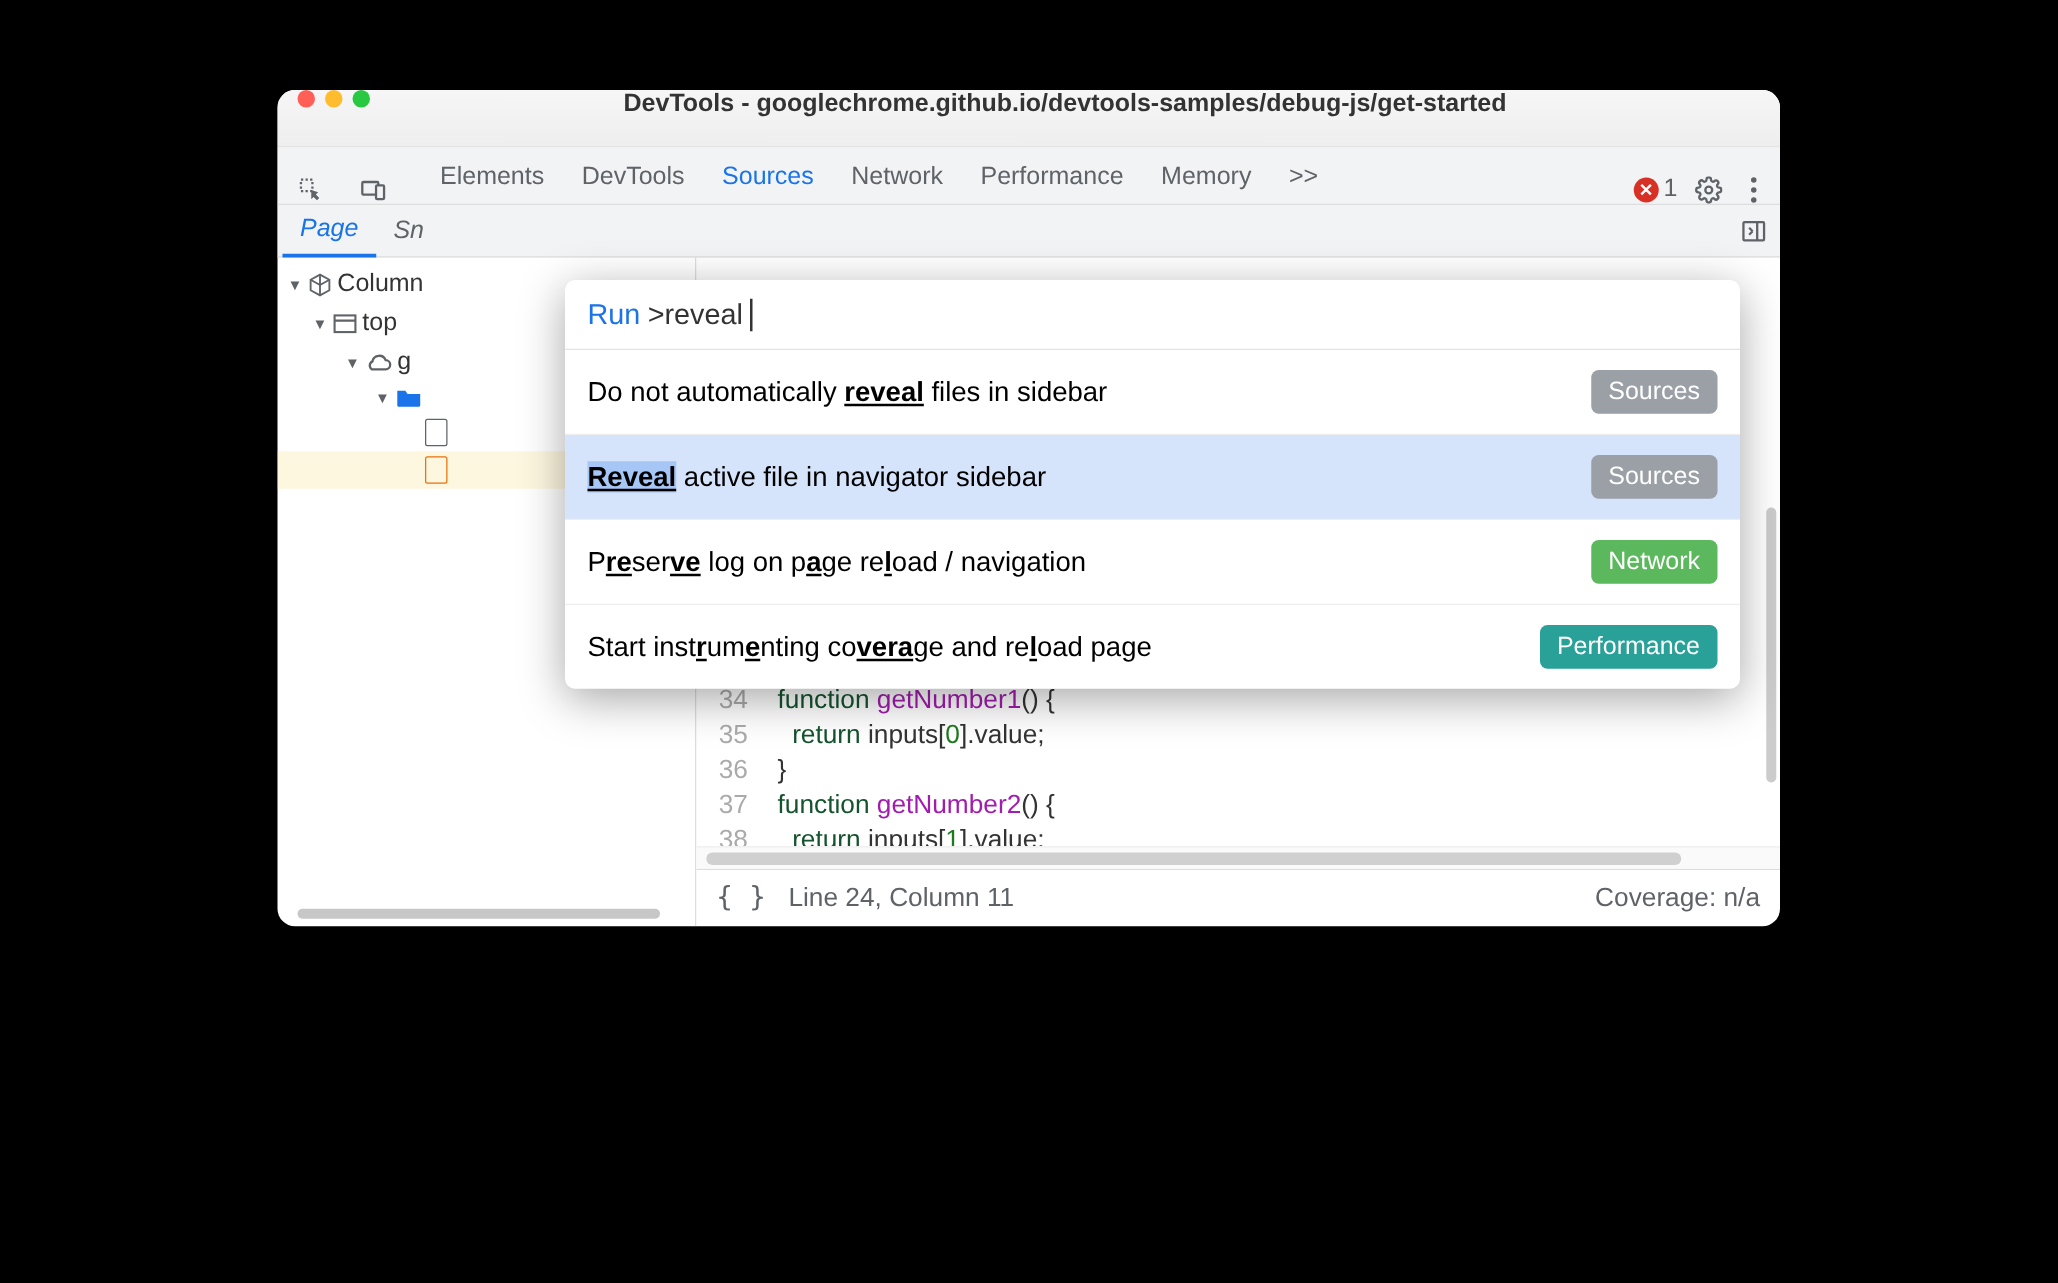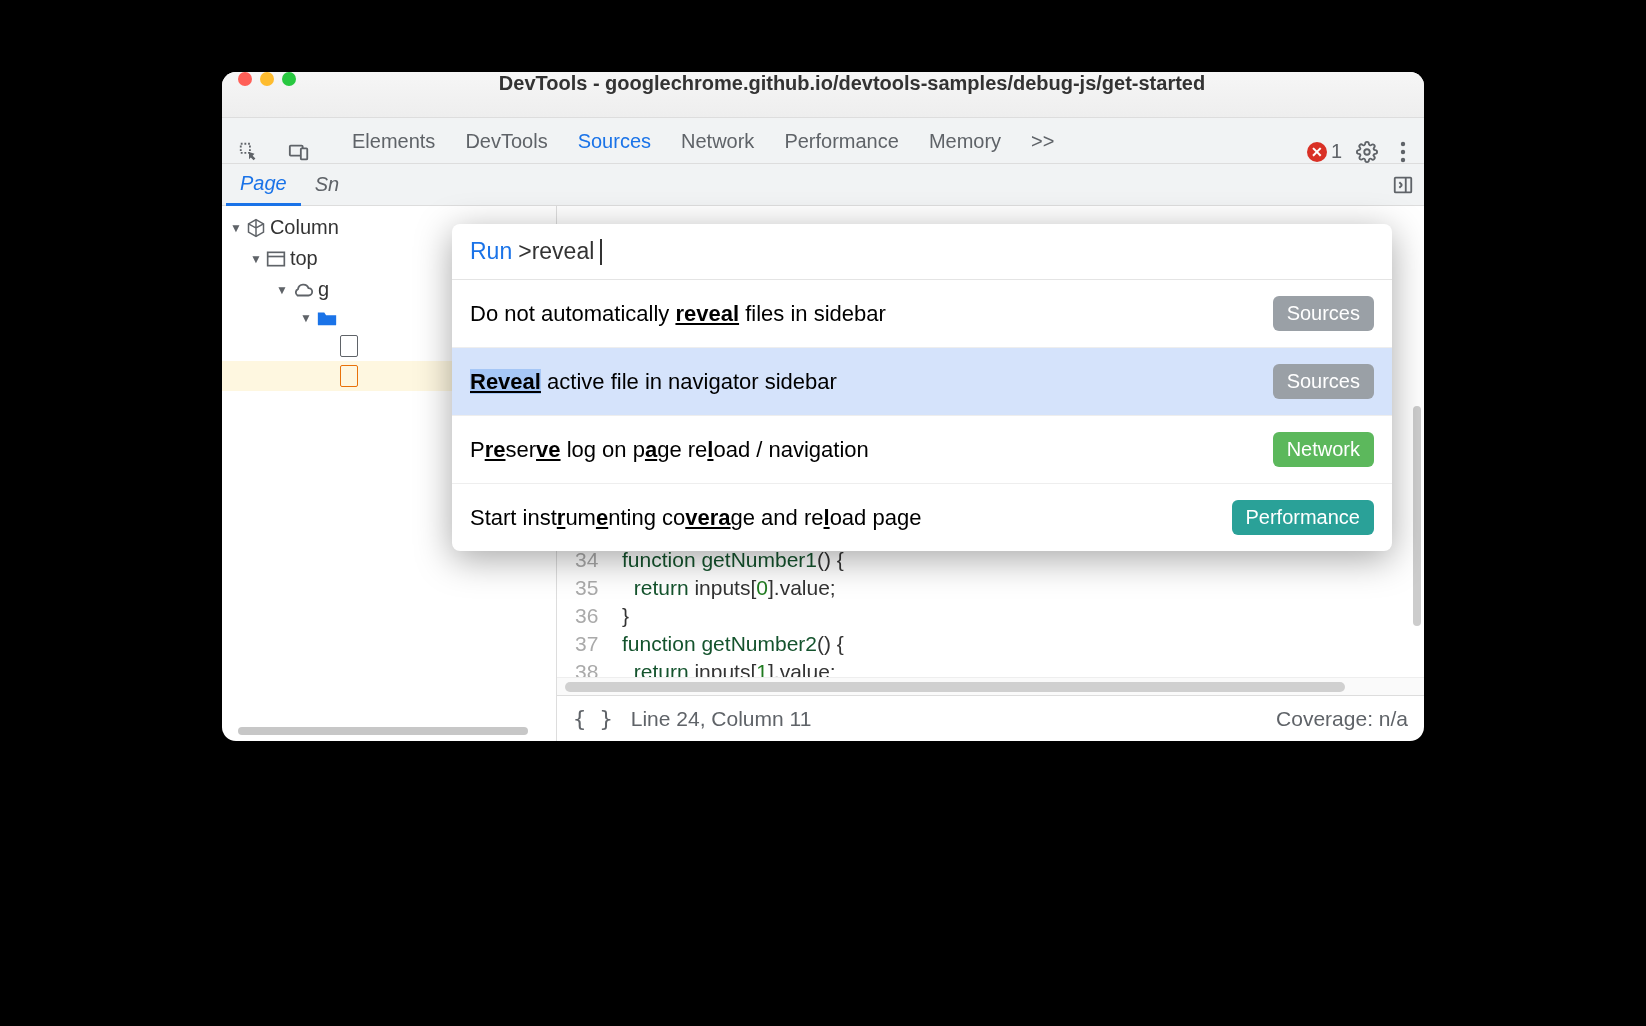--- a/index.html
+++ b/index.html
@@ -39,21 +39,21 @@
 .fileicon.orange { border-color: #e8710a; }
 
 .editor { flex: 1; display: flex; flex-direction: column; overflow: hidden; }
 .code-area { flex: 1; overflow: hidden; position: relative; }
 .code { font-family: Menlo, Consolas, monospace; font-size: 21px; line-height: 28px; display: flex; padding-top: 284px; }
 .gutter { text-align: right; color: #aaa; padding: 0 12px 0 18px; }
 .gutter div { height: 28px; }
 .src { white-space: pre; color: #333; }
 .src div { height: 28px; }
 .kw { color: #14532d; }
-.fn { color: #14532d; }
+.fn { color: #a21caf; }
 .num { color: #1f7a1f; }
 .str { color: #b00020; }
 
 .hscroll { height: 18px; background: #fafafa; border-top: 1px solid #eee; position: relative; }
 .hscroll::after { content:""; position:absolute; left:8px; top:4px; height:10px; width: 780px; background:#d0d0d0; border-radius: 5px; }
 
 .statusbar { height: 46px; border-top: 1px solid #ddd; display: flex; align-items: center; padding: 0 16px; font-size: 21px; color: #5f6368; gap: 18px; }
 .statusbar .right { margin-left: auto; }
 
 .windowscroll { position: absolute; right: 3px; top: 200px; width: 8px; height: 220px; background: #ccc; border-radius: 4px; }

